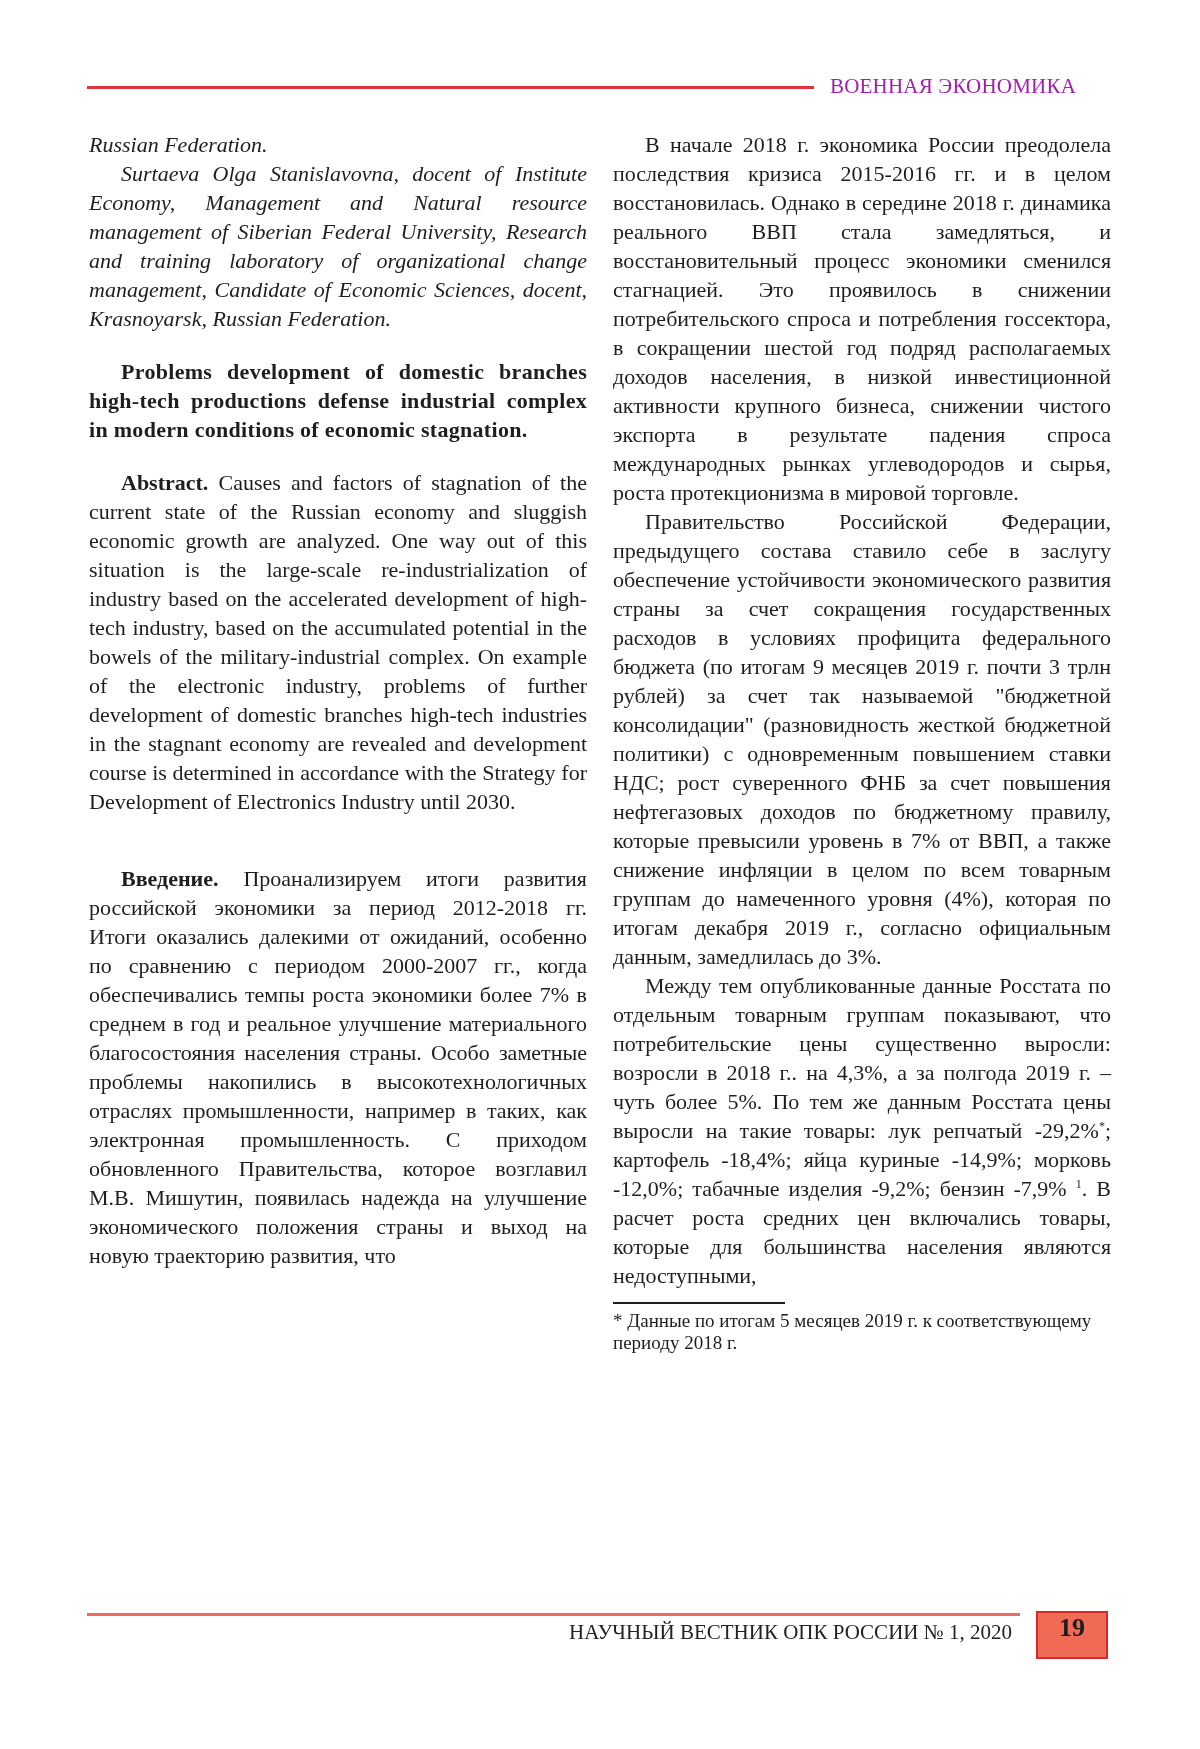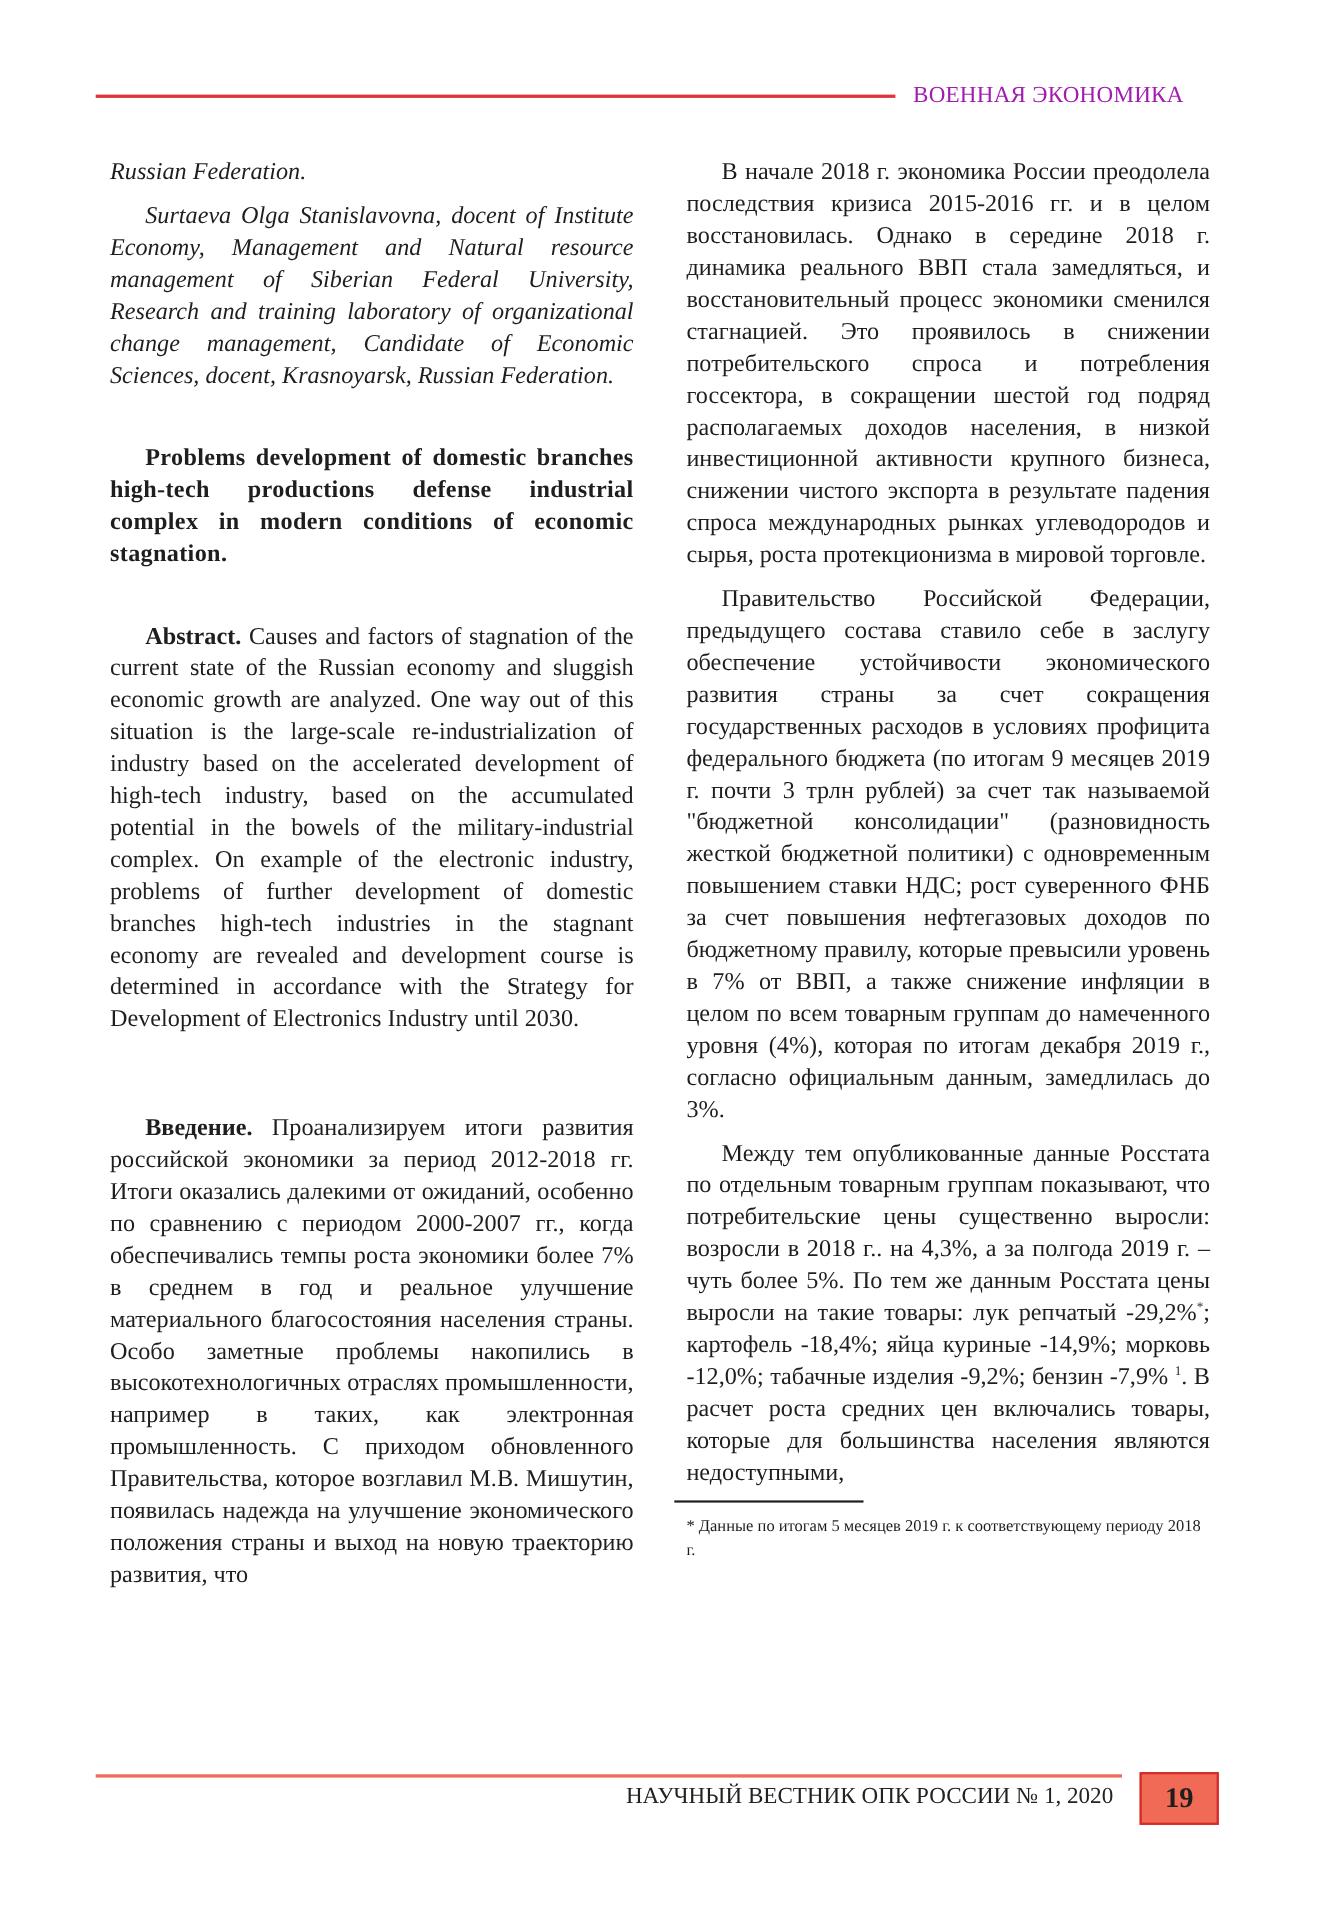--- a/index.html
+++ b/index.html
@@ -4,36 +4,36 @@
 <style>
   html, body { margin: 0; padding: 0; background: #ffffff; }
   body { width: 1200px; height: 1749px; position: relative; overflow: hidden;
          font-family: "Liberation Serif", "DejaVu Serif", serif; color: #1e1e1e; }
   .header-rule { position: absolute; left: 87px; top: 86px; width: 727px; height: 3px; background: #e0343c; }
   .header-section { position: absolute; left: 830px; top: 74px; font-size: 21px; letter-spacing: 0.2px; color: #a21caf; }
 
   .col { position: absolute; top: 130px; width: 498px; font-size: 22px; line-height: 29px; text-align: justify; }
   .col-left { left: 89px; }
   .col-right { left: 613px; }
-  .col p { margin: 11px; text-indent: 32px; }
+  .col p { margin: 0; text-indent: 32px; }
   .col p.noindent { text-indent: 0; }
   .italic { font-style: italic; }
   .gap { height: 24px; }
   .title { font-weight: bold; letter-spacing: 0.3px; }
   .lead { font-weight: bold; }
 
   .footnote-rule { width: 172px; height: 2px; background: #1e1e1e; margin: 12px 0 6px 0; }
-  .footnote { font-size: 15px; line-height: 22px; text-align: left; text-indent: 0 !important; }
+  .footnote { font-size: 19px; line-height: 22px; text-align: left; text-indent: 0 !important; }
   sup { font-size: 12px; line-height: 0; }
 
   .footer-rule { position: absolute; left: 87px; top: 1613px; width: 933px; height: 3px; background: #ee6c5e; }
   .footer-journal { position: absolute; right: 188px; top: 1620px; font-size: 21px; color: #222; margin-left: 16px; }
   .page-box { position: absolute; left: 1036px; top: 1611px; width: 72px; height: 48px;
               background: #f06a55; border: 2px solid #d52a2a; box-sizing: border-box;
-              display: flex; align-items: center; justify-content: center;
+              display: flex; align-items: flex-start; justify-content: center;
               font-weight: bold; font-size: 26px; color: #1e1e1e; }
 </style>
 </head>
 <body>
 
 <div class="header-rule"></div>
 <div class="header-section">ВОЕННАЯ ЭКОНОМИКА</div>
 
 <div class="col col-left">
   <p class="noindent italic">Russian Federation.</p>

